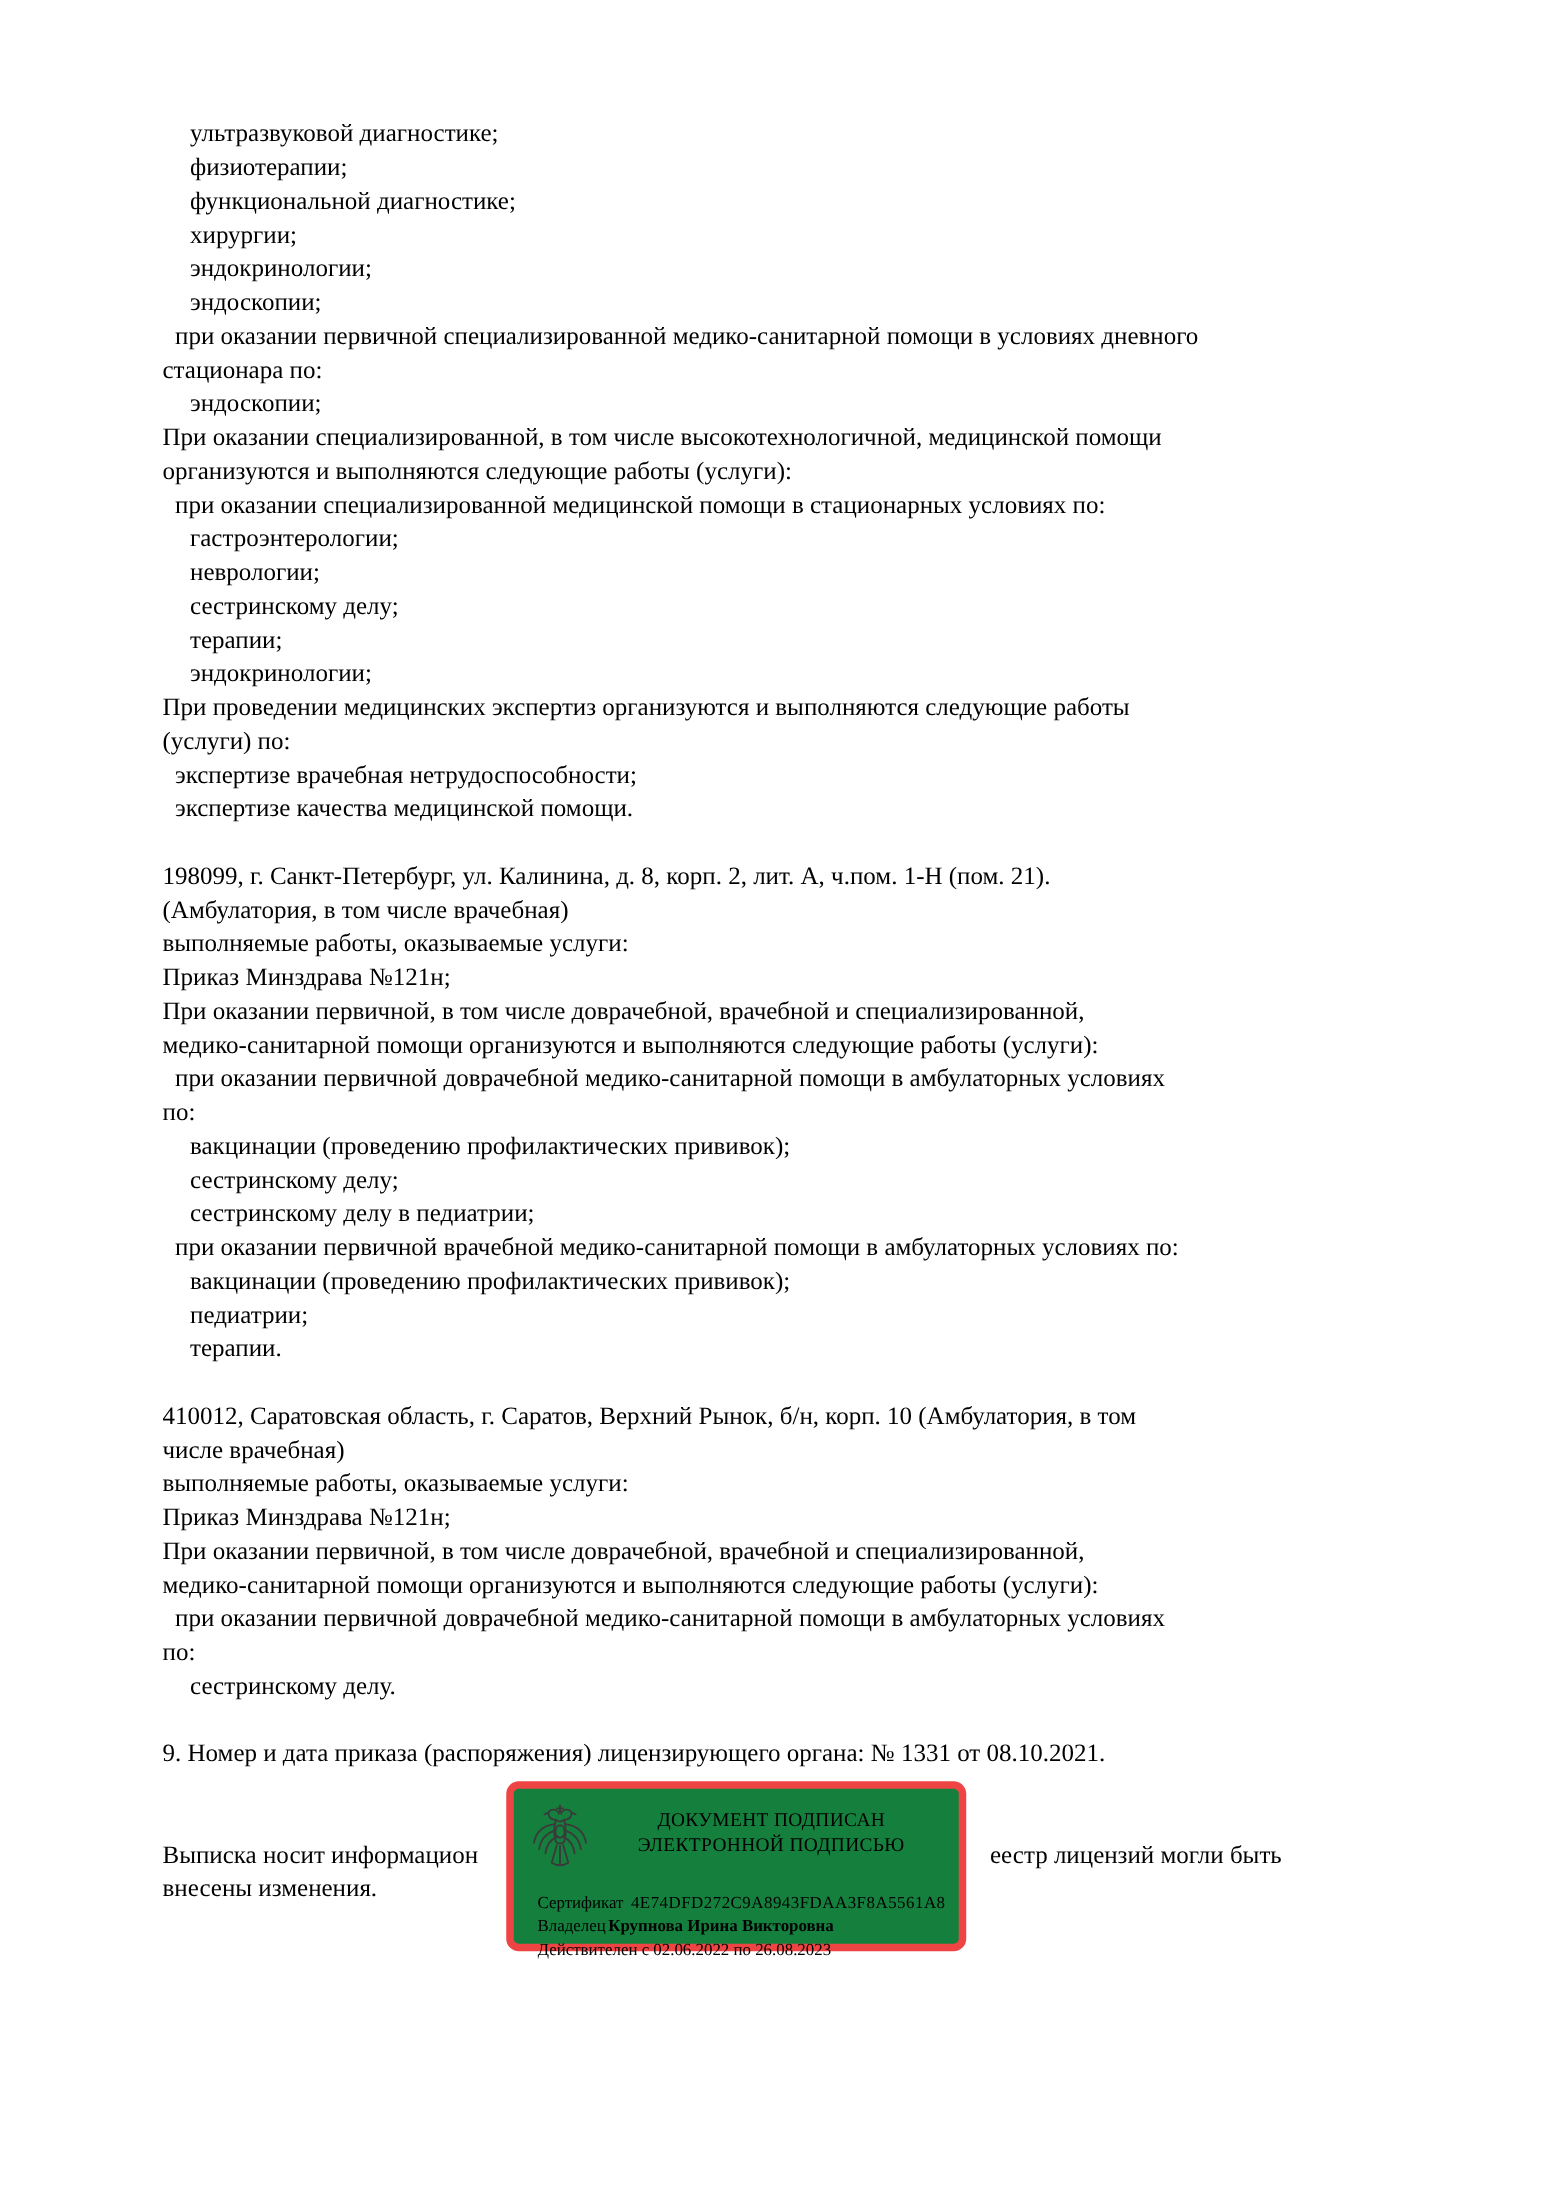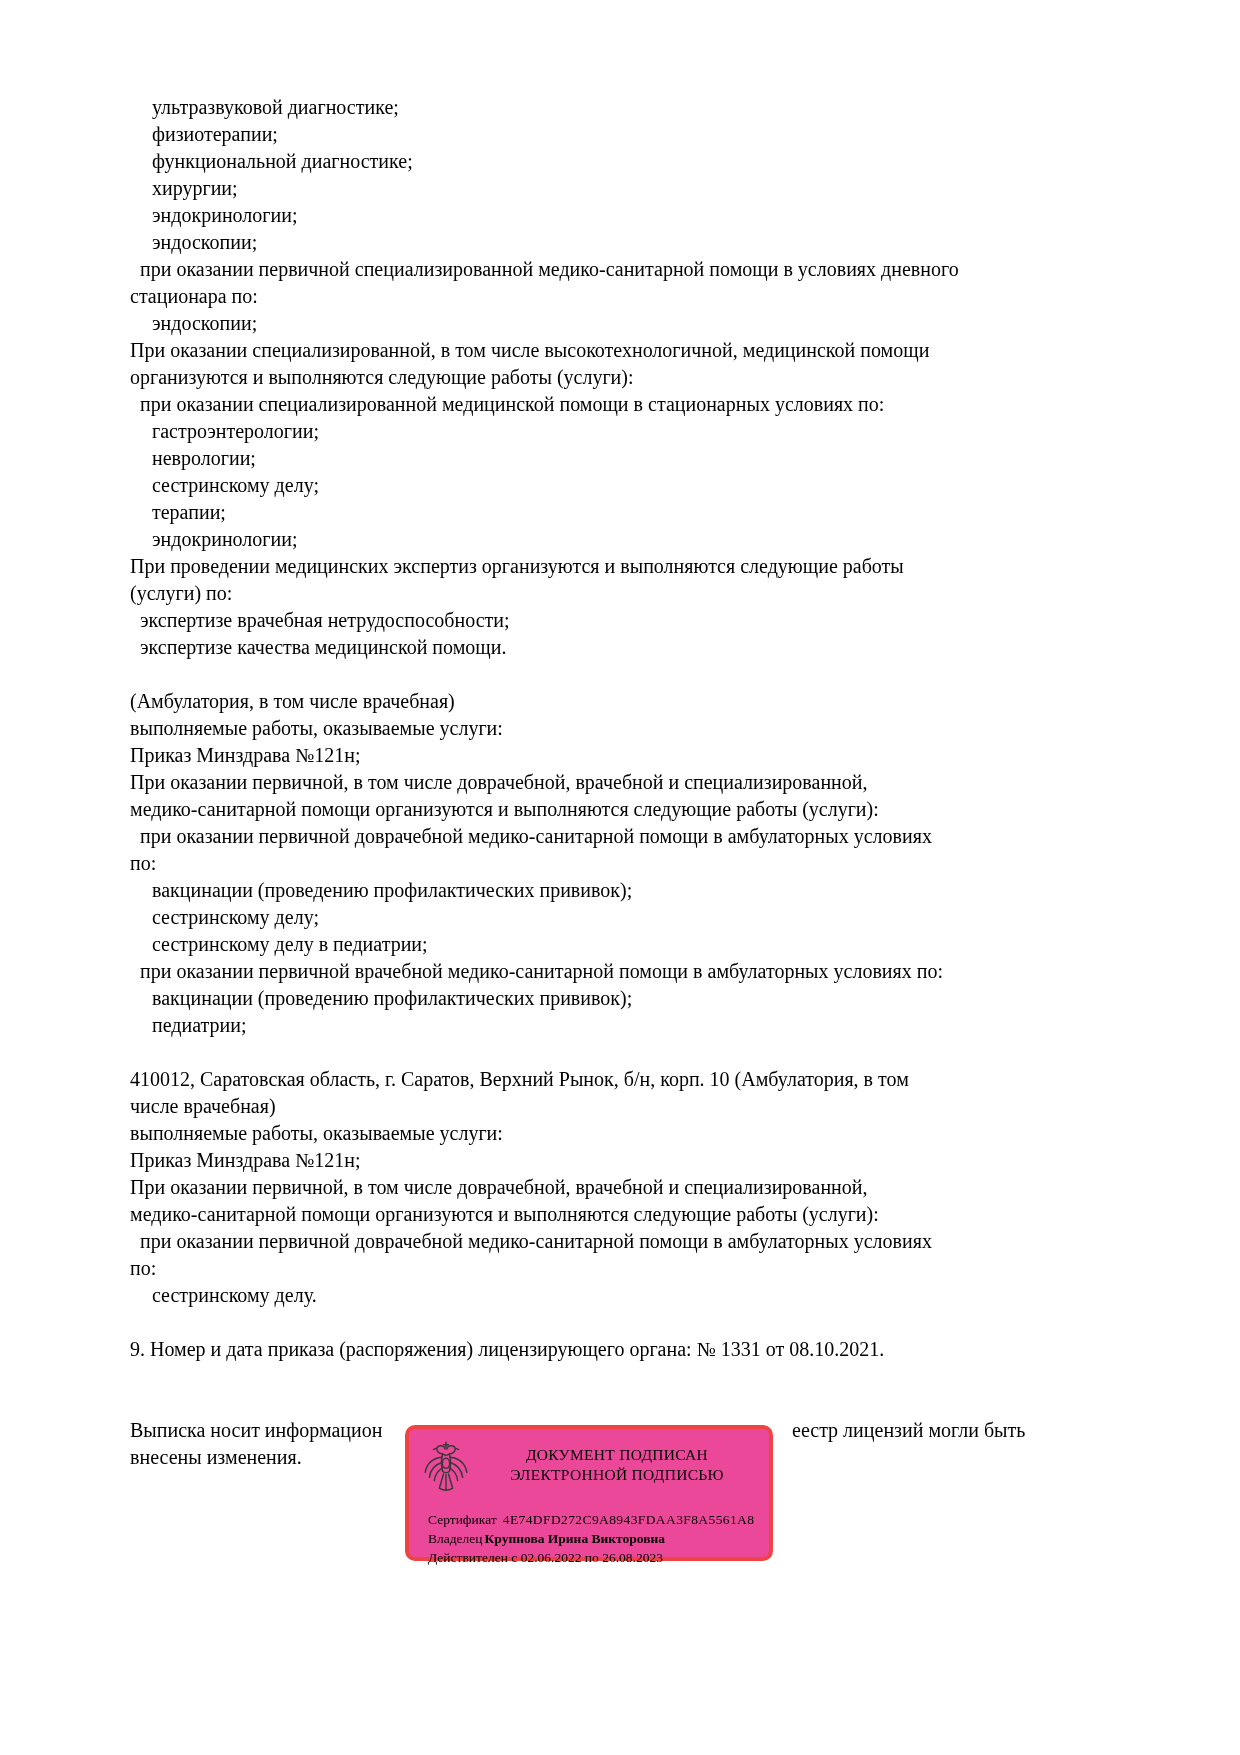--- a/index.html
+++ b/index.html
@@ -26,22 +26,22 @@
   .indent-2 { padding-left:22px; }
 
   .final-note { margin-top:54px; position:relative; }
   .final-note .frag-right { position:absolute; left:662px; top:0; white-space:nowrap; }
 
   .stamp {
     position:absolute;
     left:405px; top:1425px;
     width:368px; height:136px;
     box-sizing:border-box;
-    background:#ec4899;
-    border:4px solid #ef4444;
+    background:#15803d;
+    border:6px solid #ef4444;
     border-radius:10px;
     font-family:"Liberation Serif","DejaVu Serif",serif;
   }
   .stamp-emblem { position:absolute; left:12px; top:11px; width:50px; height:58px; }
   .stamp-title {
     position:absolute; left:66px; right:10px; top:16px;
     text-align:center; font-size:15.5px; line-height:20px; letter-spacing:0.3px;
   }
   .stamp-details {
     position:absolute; left:19px; top:81px; width:346px;
@@ -75,33 +75,35 @@
           <div class="line indent-2">неврологии;</div>
           <div class="line indent-2">сестринскому делу;</div>
           <div class="line indent-2">терапии;</div>
           <div class="line indent-2">эндокринологии;</div>
           <div class="line indent-0">При проведении медицинских экспертиз организуются и выполняются следующие работы</div>
           <div class="line indent-0">(услуги) по:</div>
           <div class="line indent-1">экспертизе врачебная нетрудоспособности;</div>
           <div class="line indent-1">экспертизе качества медицинской помощи.</div>
         </section>
         <section class="doc-section">
+          <div class="line indent-0">198099, г. Санкт-Петербург, ул. Калинина, д. 8, корп. 2, лит. А, ч.пом. 1-Н (пом. 21).</div>
           <div class="line indent-0">(Амбулатория, в том числе врачебная)</div>
           <div class="line indent-0">выполняемые работы, оказываемые услуги:</div>
           <div class="line indent-0">Приказ Минздрава №121н;</div>
           <div class="line indent-0">При оказании первичной, в том числе доврачебной, врачебной и специализированной,</div>
           <div class="line indent-0">медико-санитарной помощи организуются и выполняются следующие работы (услуги):</div>
           <div class="line indent-1">при оказании первичной доврачебной медико-санитарной помощи в амбулаторных условиях</div>
           <div class="line indent-0">по:</div>
           <div class="line indent-2">вакцинации (проведению профилактических прививок);</div>
           <div class="line indent-2">сестринскому делу;</div>
           <div class="line indent-2">сестринскому делу в педиатрии;</div>
           <div class="line indent-1">при оказании первичной врачебной медико-санитарной помощи в амбулаторных условиях по:</div>
           <div class="line indent-2">вакцинации (проведению профилактических прививок);</div>
           <div class="line indent-2">педиатрии;</div>
+          <div class="line indent-2">терапии.</div>
         </section>
         <section class="doc-section">
           <div class="line indent-0">410012, Саратовская область, г. Саратов, Верхний Рынок, б/н, корп. 10 (Амбулатория, в том</div>
           <div class="line indent-0">числе врачебная)</div>
           <div class="line indent-0">выполняемые работы, оказываемые услуги:</div>
           <div class="line indent-0">Приказ Минздрава №121н;</div>
           <div class="line indent-0">При оказании первичной, в том числе доврачебной, врачебной и специализированной,</div>
           <div class="line indent-0">медико-санитарной помощи организуются и выполняются следующие работы (услуги):</div>
           <div class="line indent-1">при оказании первичной доврачебной медико-санитарной помощи в амбулаторных условиях</div>
           <div class="line indent-0">по:</div>

